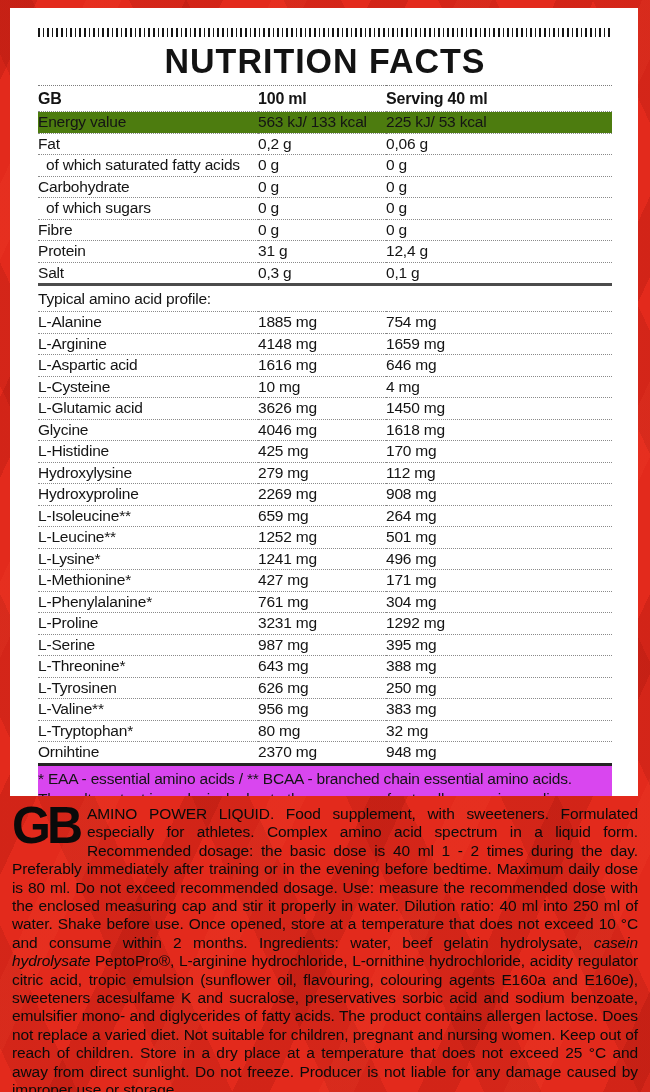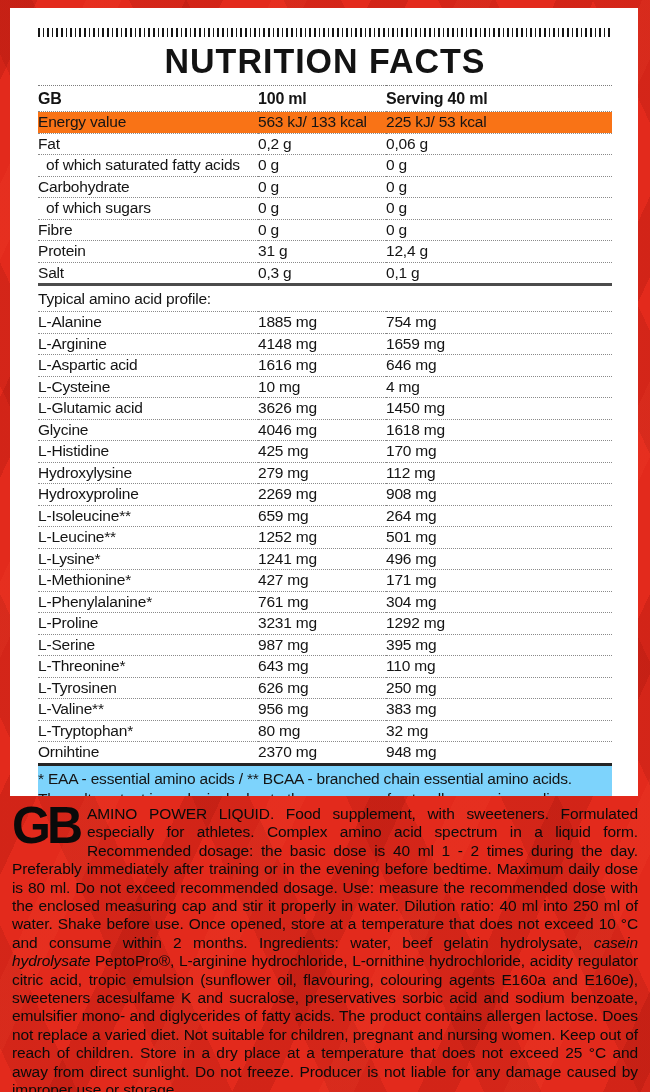--- a/index.html
+++ b/index.html
@@ -38,27 +38,27 @@
   table.facts col.c2{width:128px;}
   table.facts col.c3{width:auto;}
   table.facts th{
     text-align:left;font-size:16px;font-weight:bold;padding:4px 0 3px 0;
     border-top:1px dotted #7d7d7d;
   }
   table.facts td{
     font-size:15.5px;line-height:16px;padding:2px 0 2.5px 0;height:16px;
     border-top:1px dotted #8a8a8a;vertical-align:middle;
   }
-  tr.hl td{background:#f97316;}
+  tr.hl td{background:#4d7c0f;}
   tr.indent td:first-child{padding-left:8px;}
   tr.section td{
     border-top:3px solid #4c4c4c;font-size:15.5px;padding:5px 0 4px 0;margin-left:27px;
   }
   .footnote{
-    background:#7dd3fc;border-top:3px solid #242424;border-bottom:1px solid #d946ef;
+    background:#d946ef;border-top:3px solid #242424;border-bottom:1px solid #d946ef;
     font-size:15.5px;line-height:20px;color:#141414;letter-spacing:-0.2px;
     padding:3px 2px 4px 0;
   }
   .info{
     position:absolute;left:0;top:796px;width:650px;height:296px;box-sizing:border-box;
     padding:9px 12px 0 12px;color:#0a0a0a;
     font-size:15.5px;line-height:18.4px;text-align:justify;letter-spacing:-0.1px;
   }
   .dropcap{
     float:left;font-weight:bold;font-size:50px;line-height:37px;
@@ -213,21 +213,21 @@
           <td>1292 mg</td>
         </tr>
         <tr>
           <td>L-Serine</td>
           <td>987 mg</td>
           <td>395 mg</td>
         </tr>
         <tr>
           <td>L-Threonine*</td>
           <td>643 mg</td>
-          <td>110 mg</td>
+          <td>388 mg</td>
         </tr>
         <tr>
           <td>L-Tyrosinen</td>
           <td>626 mg</td>
           <td>250 mg</td>
         </tr>
         <tr>
           <td>L-Valine**</td>
           <td>956 mg</td>
           <td>383 mg</td>

